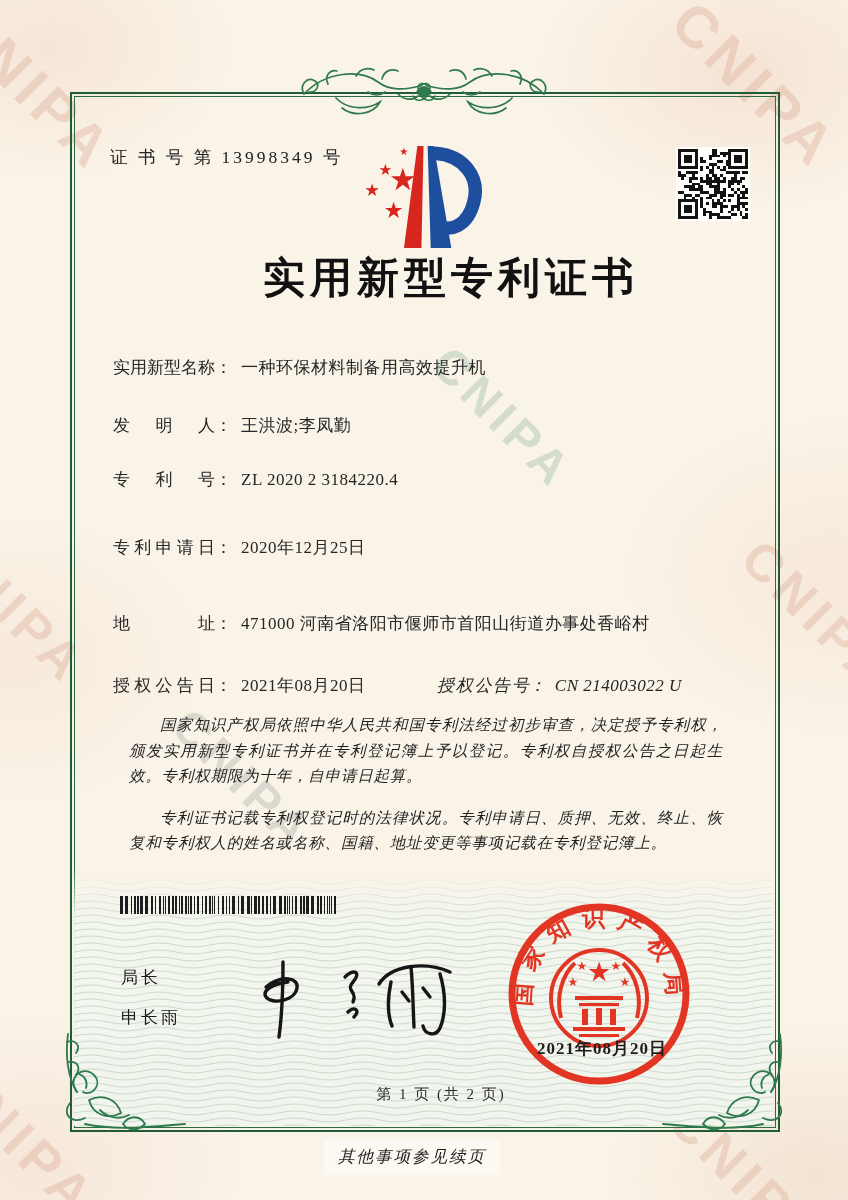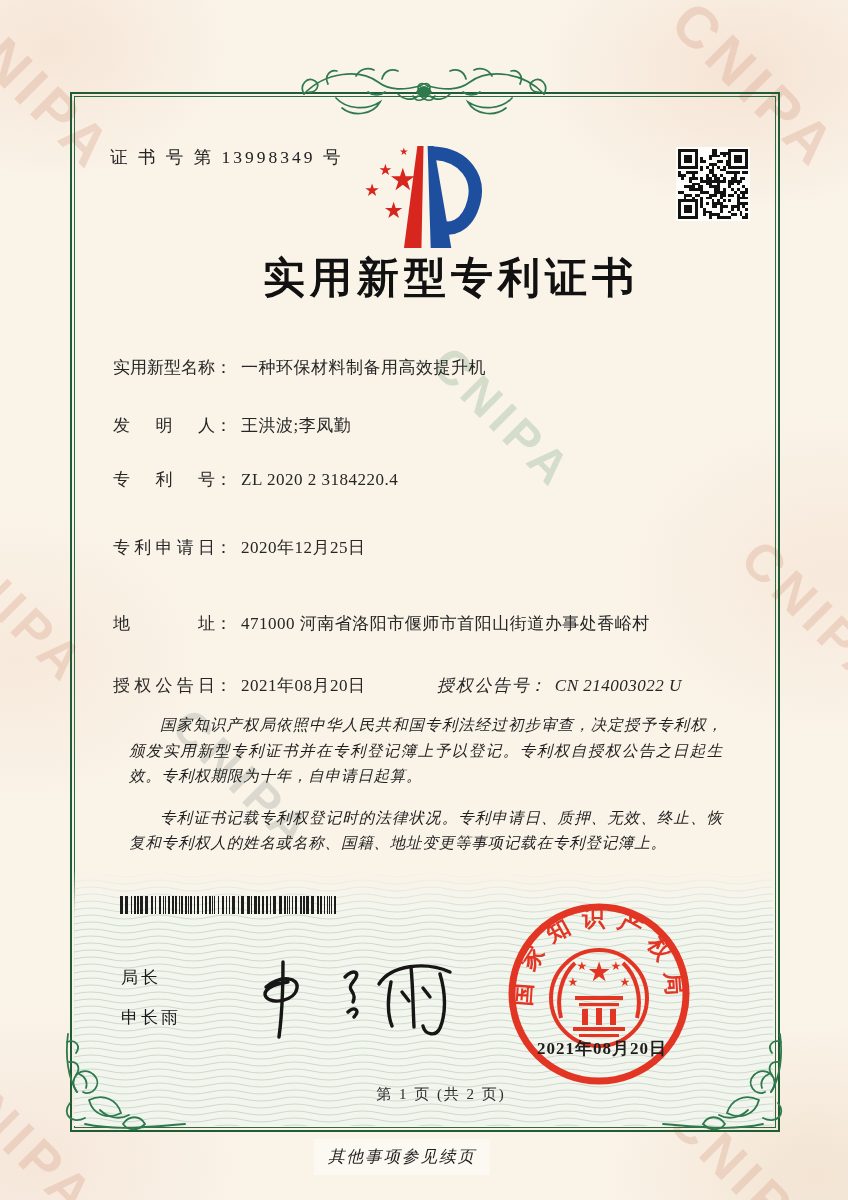--- a/index.html
+++ b/index.html
@@ -54,21 +54,21 @@
   .officer{left:121px;top:966px;font-family:"Liberation Sans","DejaVu Sans",sans-serif;
            font-size:17px;letter-spacing:3px;color:#1c1c1c;}
   .officer div{margin-bottom:17px;}
   .signature{left:252px;top:955px;}
   
   .seal{left:503px;top:896px;}
   .seal-date{left:527px;top:1037px;width:150px;text-align:center;font-size:17px;
              letter-spacing:1px;color:#201d1d;font-weight:bold;}
   .pageinfo{left:70px;top:1085px;width:742px;text-align:center;font-size:15px;
             letter-spacing:2px;color:#2d2d2d;}
-  .footnote{left:314px;top:1139px;background:#fcf9f2;padding:7px 14px;font-size:16.5px;
+  .footnote{left:324px;top:1139px;background:#fcf9f2;padding:7px 14px;font-size:16.5px;
             font-style:italic;letter-spacing:2px;color:#1f1f1f;}
   .barcode{left:120px;top:896px;}
 </style>
 </head>
 <body>
 
 <div class="page">
 
   <div class="wm wm-pink" style="left:-18px;top:-10px;font-size:58px;">CNIPA</div>
   <div class="wm wm-pink" style="left:706px;top:-12px;font-size:58px;">CNIPA</div>

